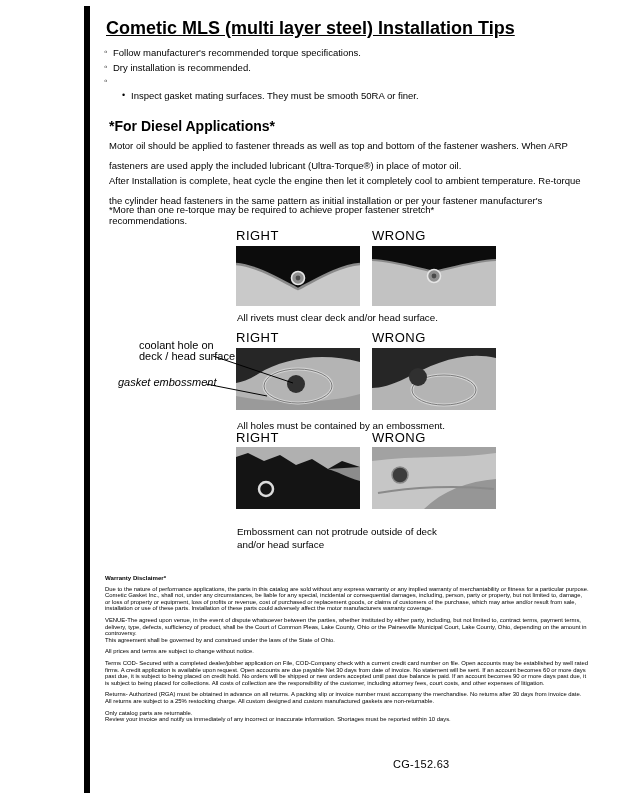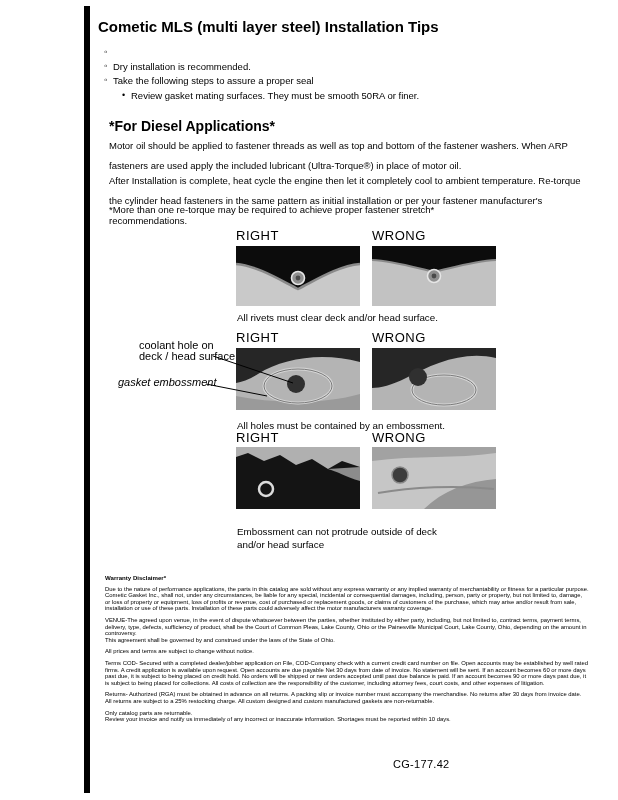--- a/index.html
+++ b/index.html
@@ -1,18 +1,18 @@
 <!DOCTYPE html>
 <html><head>
 <meta charset="utf-8">
 <style>
   html,body{margin:0;padding:0;}
   body{width:618px;height:800px;background:#ffffff;font-family:"Liberation Sans",sans-serif;color:#000;position:relative;overflow:hidden;}
   .left-rule{position:absolute;left:84px;top:6px;width:6px;height:787px;background:#000;}
-  .title{position:absolute;left:98px;top:18px;font-size:15px;font-weight:bold;}
+  .title{position:absolute;left:106px;top:18px;font-size:18px;font-weight:bold;text-decoration:underline;}
   .tips{position:absolute;left:104px;top:47px;font-size:9.5px;}
   .tip{display:flex;margin-bottom:3.5px;align-items:flex-start;}
   .tip.sub{margin-left:18px;}
   .bullet{width:9px;flex:0 0 9px;line-height:10px;}
   .bullet.open::before{content:"◦";font-size:10px;}
   .bullet.solid::before{content:"•";font-size:9px;}
   .heading{position:absolute;font-weight:bold;font-size:14px;}
   .para{position:absolute;width:474px;font-size:9.5px;line-height:20px;margin:0;white-space:pre-line;}
   .dg-label{position:absolute;width:124px;text-align:left;font-size:13px;letter-spacing:0.5px;}
   .dg-img{position:absolute;width:124px;}
@@ -28,32 +28,32 @@
 </head>
 <body>
 
 <div class="left-rule"></div>
 
 <div class="title">Cometic MLS (multi layer steel) Installation Tips</div>
 
 <div class="tips">
   <div class="tip">
     <span class="bullet open"></span>
+    <span>Follow manufacturer's recommended torque specifications.</span>
   </div>
   <div class="tip">
     <span class="bullet open"></span>
     <span>Dry installation is recommended.</span>
   </div>
   <div class="tip">
     <span class="bullet open"></span>
-    <span>Take the following steps to assure a proper seal</span>
   </div>
   <div class="tip sub">
     <span class="bullet solid"></span>
-    <span>Review gasket mating surfaces.  They must be smooth 50RA or finer.</span>
+    <span>Inspect gasket mating surfaces.  They must be smooth 50RA or finer.</span>
   </div>
 </div>
 
 <div class="heading" style="left:109px;top:118px;">*For Diesel Applications*</div>
 <p class="para" style="left:109px;top:136px;">Motor oil should be applied to fastener threads as well as top and bottom of the fastener washers. When ARP fasteners are used apply the included lubricant (Ultra-Torque®) in place of motor oil.</p>
 <p class="para" style="left:109px;top:171px;">After Installation is complete, heat cycle the engine then let it completely cool to ambient temperature. Re-torque the cylinder head fasteners in the same pattern as initial installation or per your fastener manufacturer's recommendations.</p>
 <p class="para" style="left:109px;top:200px;">*More than one re-torque may be required to achieve proper fastener stretch*</p>
 
 <div class="dg-label" style="left:236px;top:228px;">RIGHT</div>
 <div class="dg-label" style="left:372px;top:228px;">WRONG</div>
@@ -136,13 +136,13 @@
   <p>Due to the nature of performance applications, the parts in this catalog are sold without any express warranty or any implied warranty of merchantability or fitness for a particular purpose.  Cometic Gasket Inc., shall not, under any circumstances, be liable for any special, incidental or consequential damages, including, person, party or property, but not limited to, damage, or loss of property or equipment, loss of profits or revenue, cost of purchased or replacement goods, or claims of customers of the purchase, which may arise and/or result from sale, installation or use of these parts.  Installation of these parts could adversely affect the motor manufacturers warranty coverage.</p>
   <p>VENUE-The agreed upon venue, in the event of dispute whatsoever between the parties, whether instituted by either party, including, but not limited to, contract terms, payment terms, delivery, type, defects, sufficiency of product, shall be the Court of Common Pleas, Lake County, Ohio or the Painesville Municipal Court, Lake County, Ohio, depending on the amount in controversy.
 This agreement shall be governed by and construed under the laws of the State of Ohio.</p>
   <p>All prices and terms are subject to change without notice.</p>
   <p>Terms COD- Secured with a completed dealer/jobber application on File, COD-Company check with a current credit card number on file.  Open accounts may be established by well rated firms.  A credit application is available upon request.  Open accounts are due payable Net 30 days from date of invoice.  No statement will be sent.  If an account becomes 60 or more days past due, it is subject to being placed on credit hold.  No orders will be shipped or new orders accepted until past due balance is paid.  If an account becomes 90 or more days past due, it is subject to being placed for collections.  All costs of collection are the responsibility of the customer, including attorney fees, court costs, and other expenses of litigation.</p>
   <p>Returns- Authorized (RGA) must be obtained in advance on all returns.  A packing slip or invoice number must accompany the merchandise.  No returns after 30 days from invoice date.  All returns are subject to a 25% restocking charge.  All custom designed and custom manufactured gaskets are non-returnable.</p>
   <p>Only catalog parts are returnable.
 Review your invoice and notify us immediately of any incorrect or inaccurate information.  Shortages must be reported within 10 days.</p>
 </div>
 
-<div class="footer-code">CG-177.42</div>
+<div class="footer-code">CG-152.63</div>
 
 </body></html>

